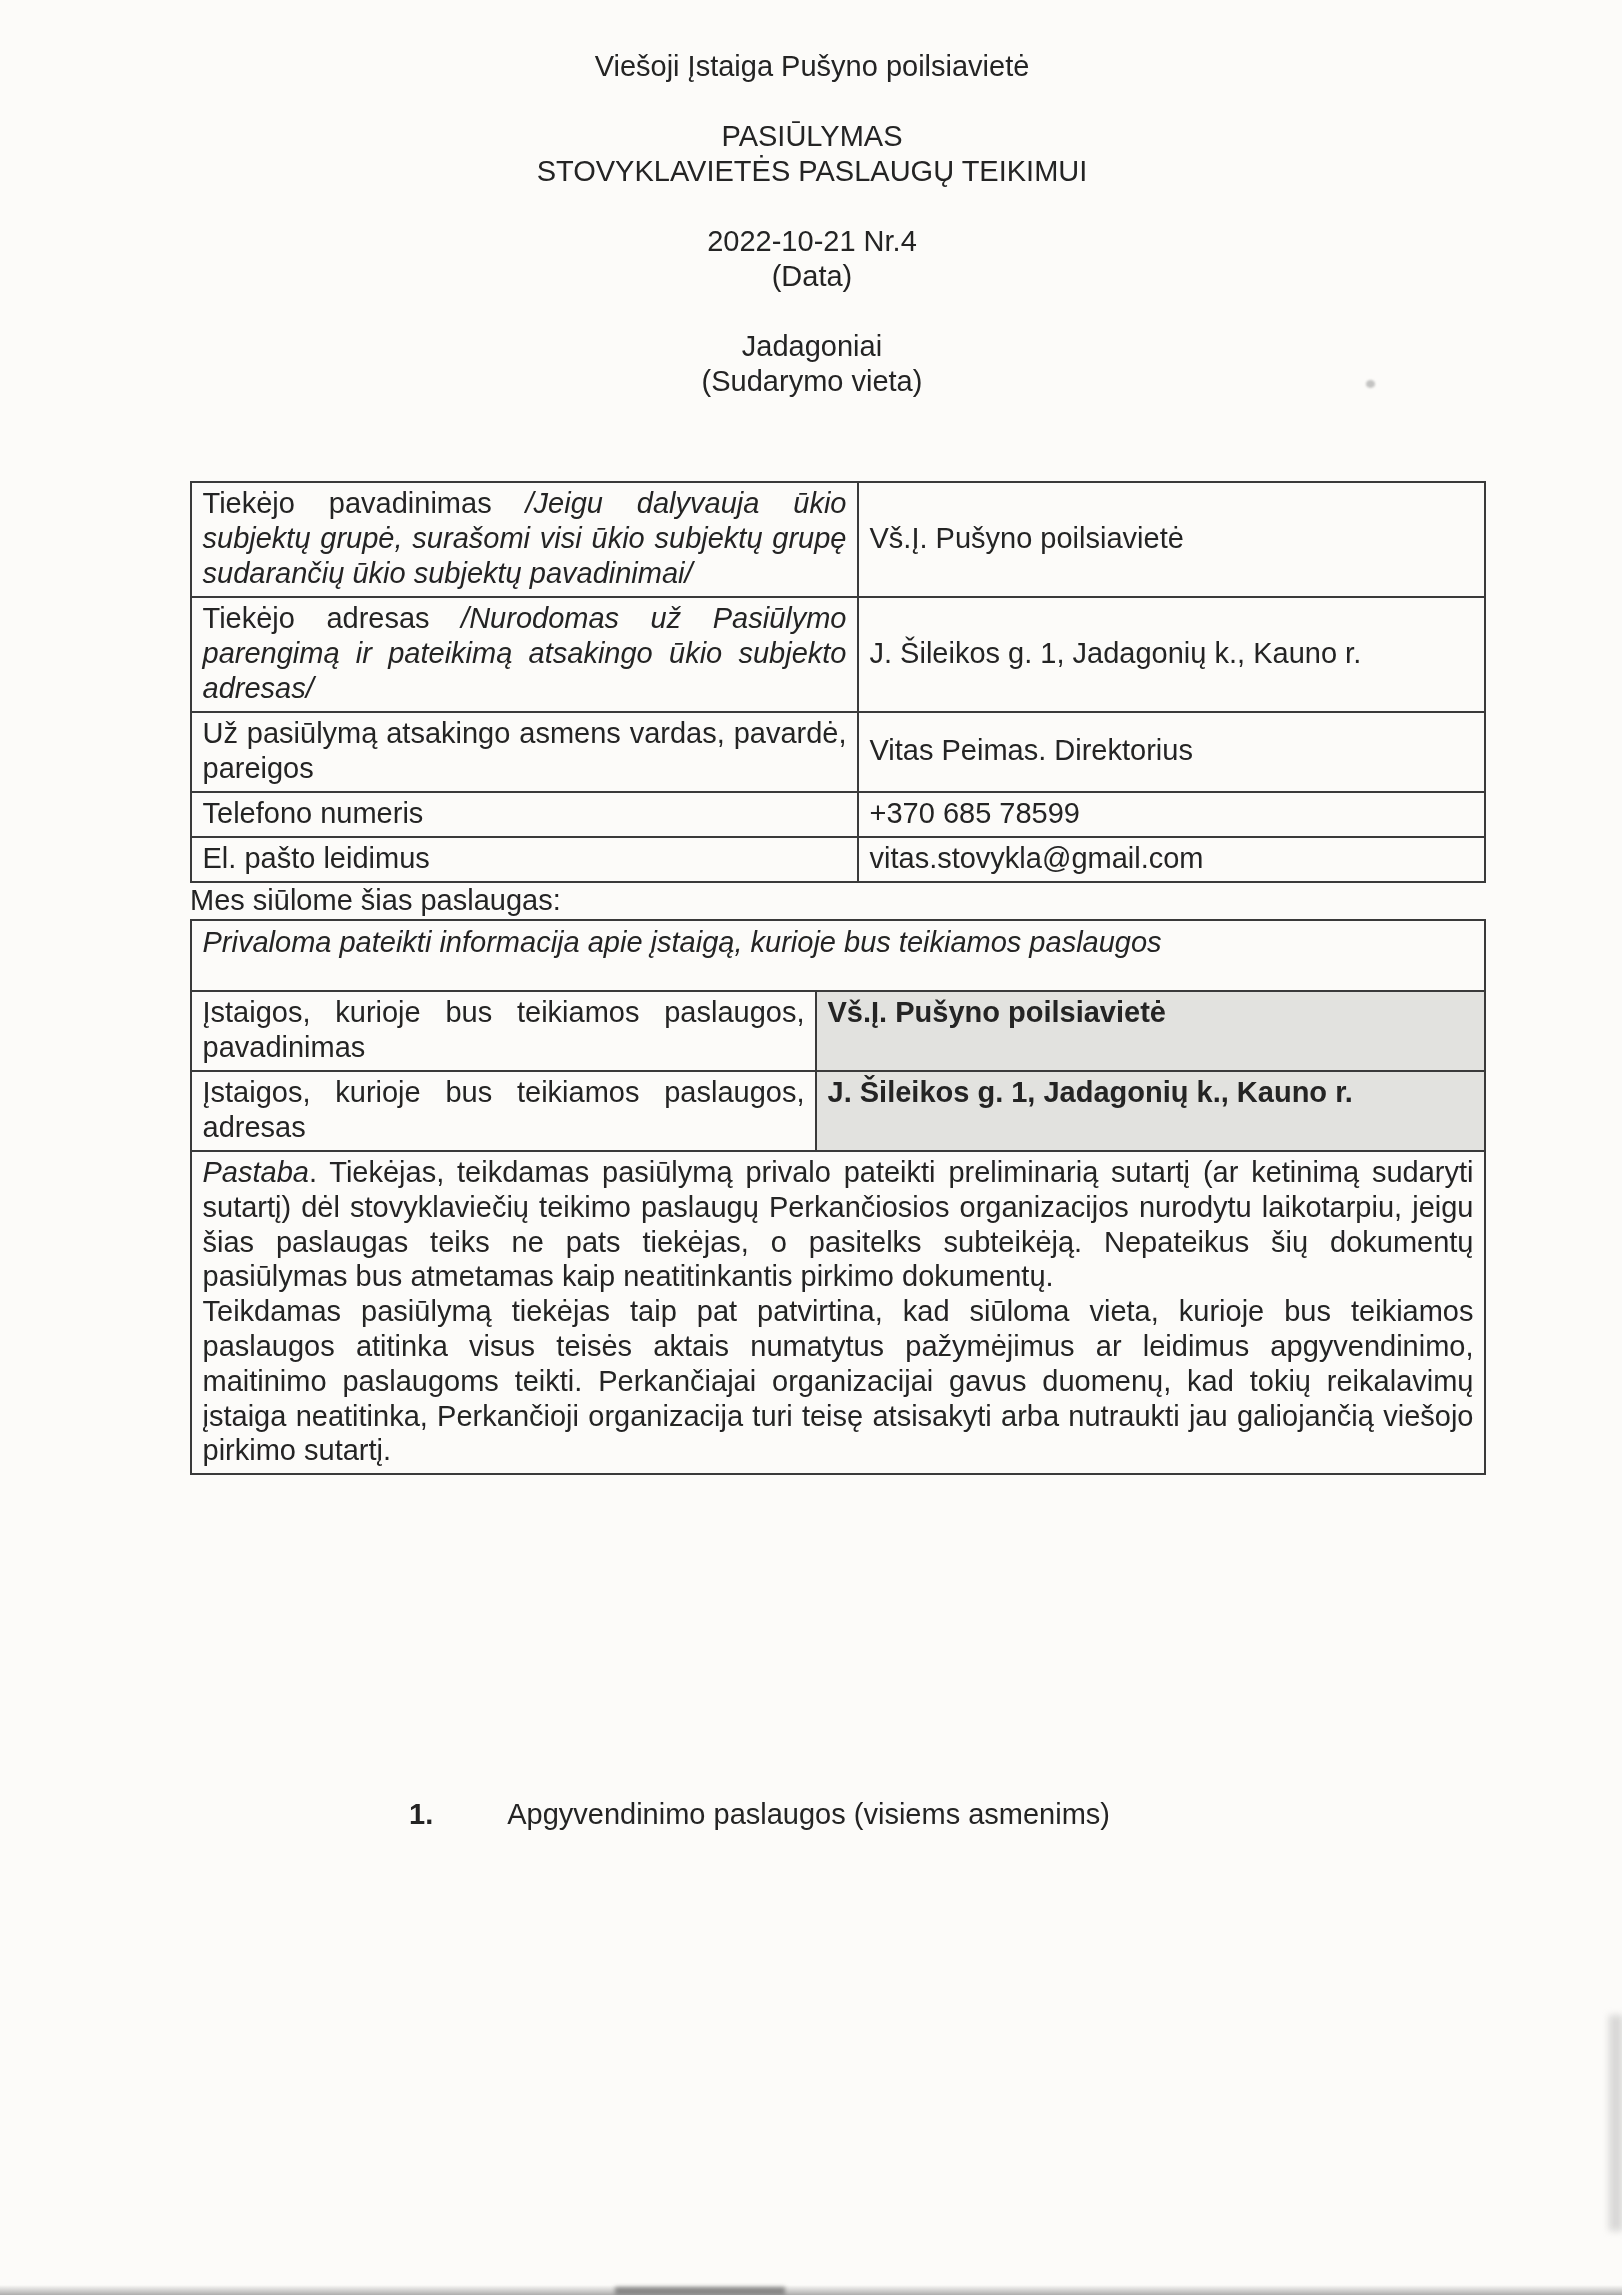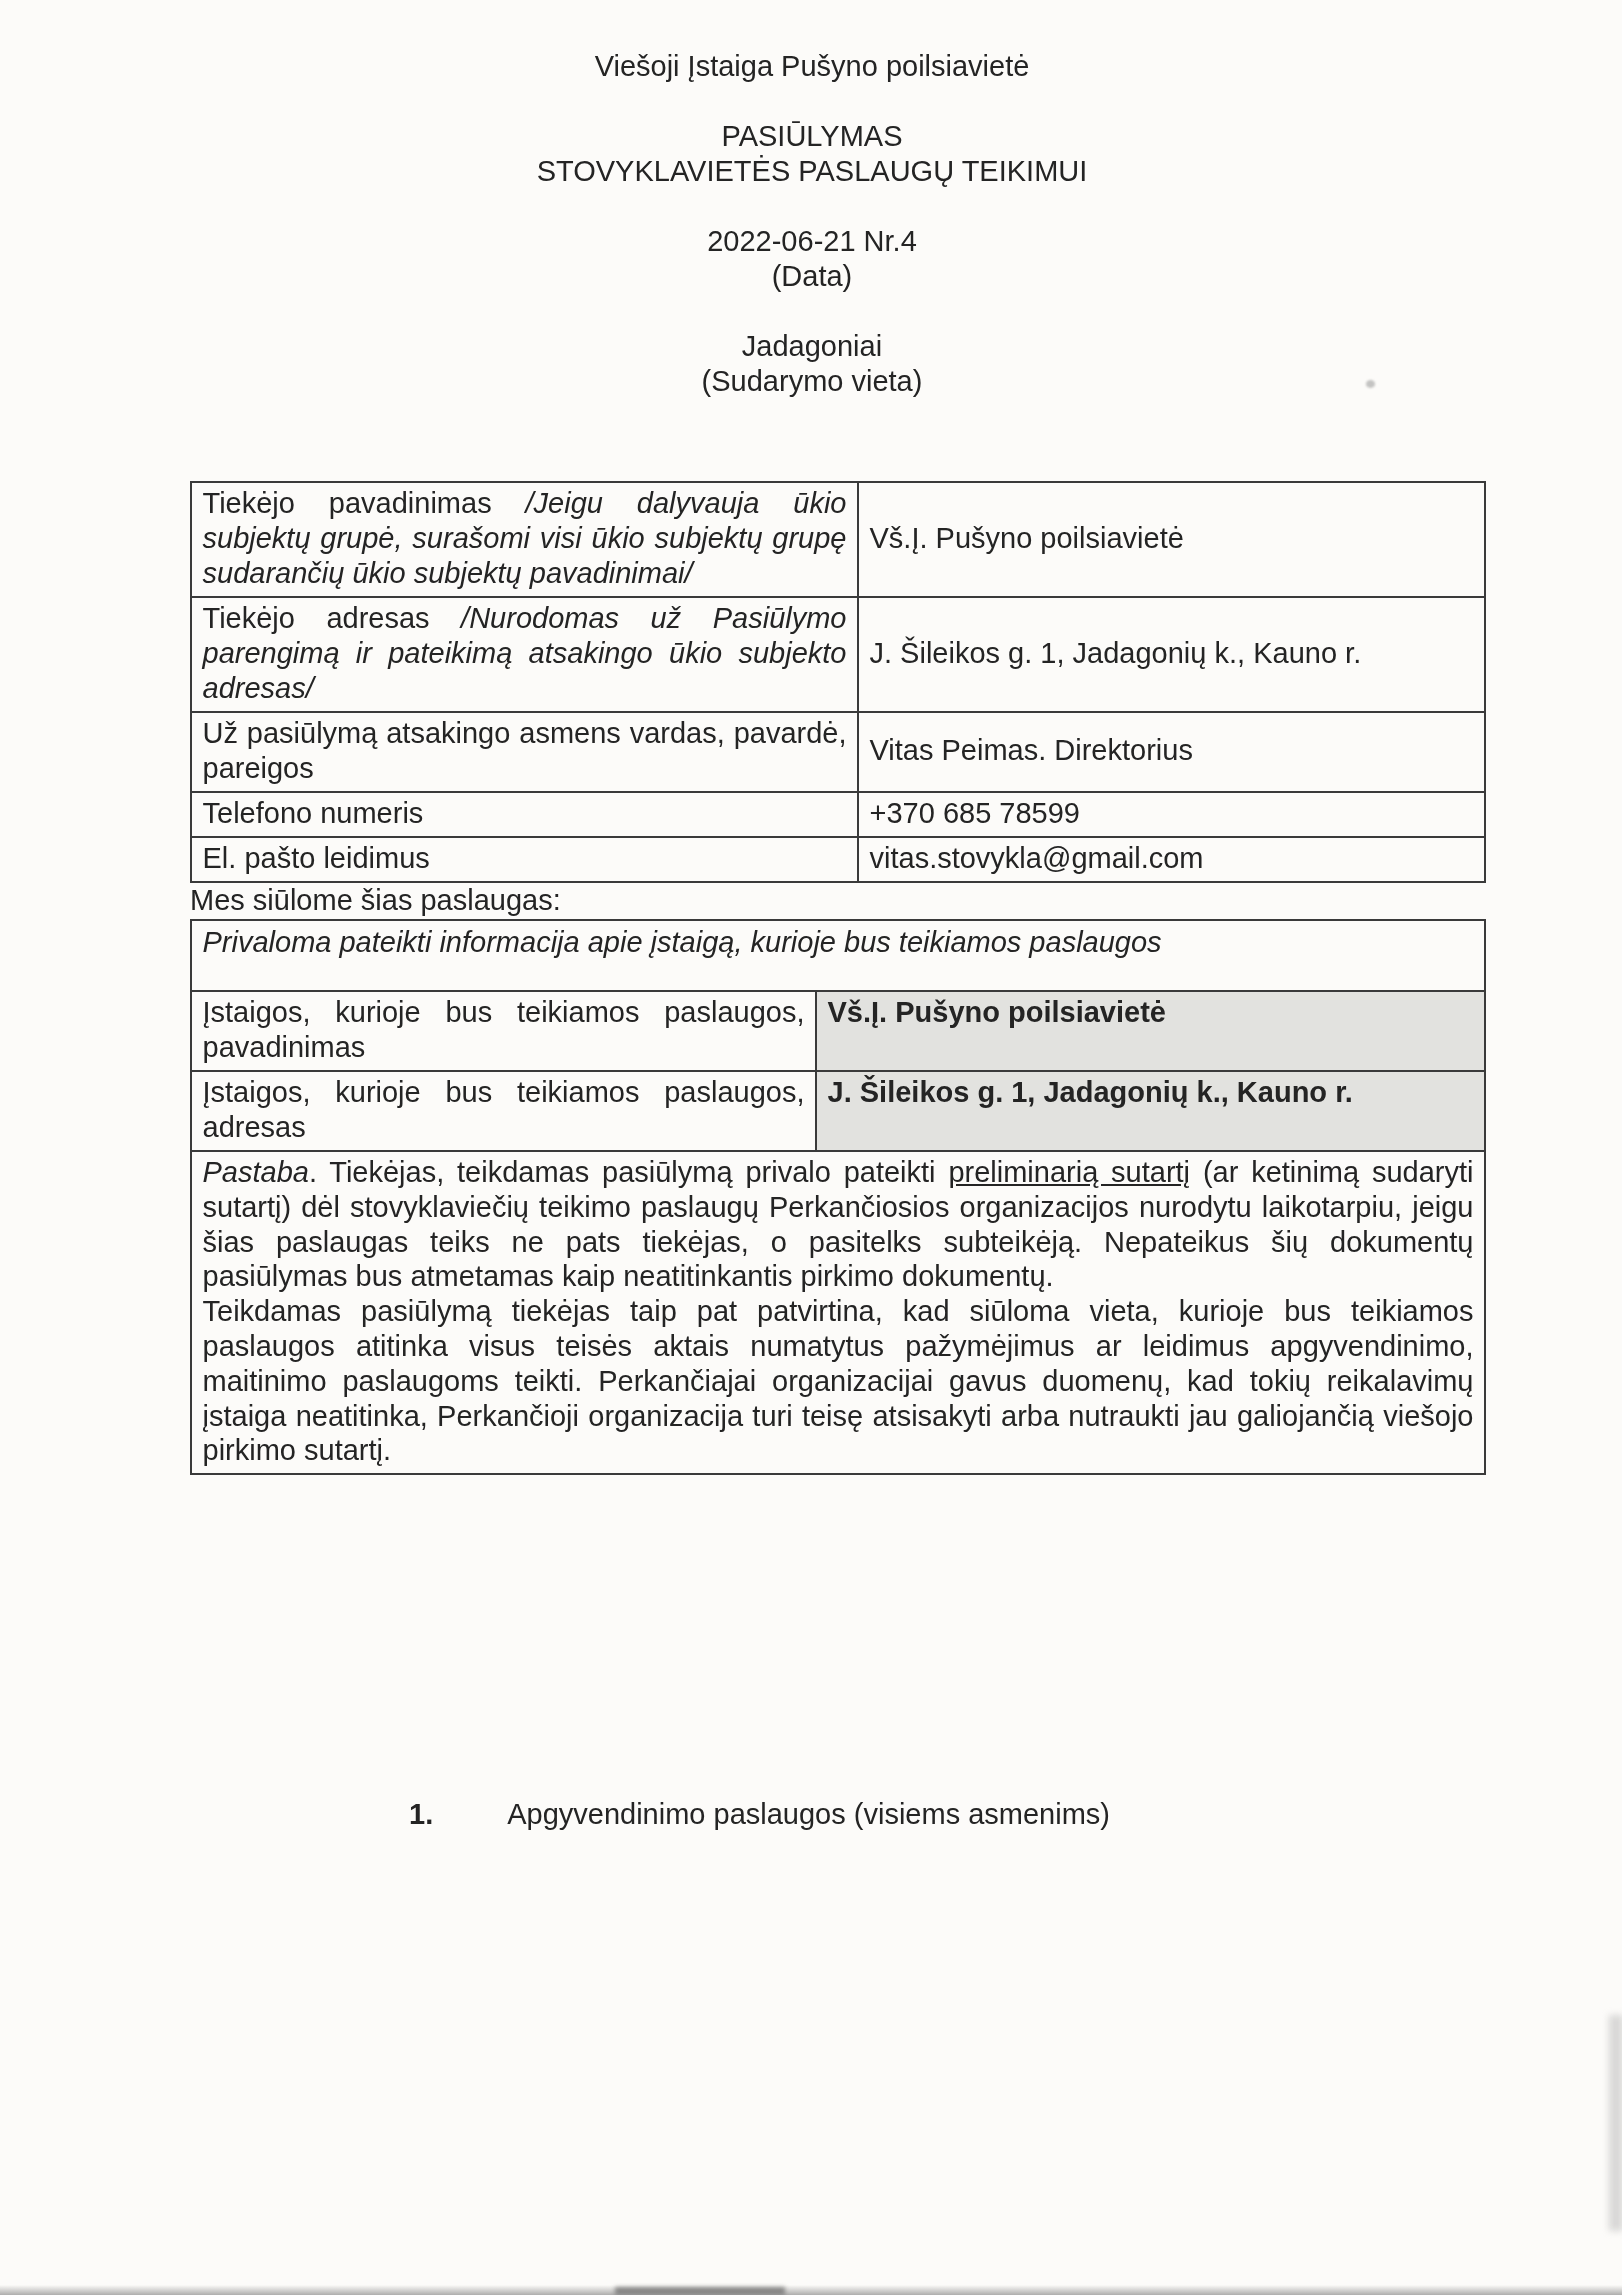--- a/index.html
+++ b/index.html
@@ -33,21 +33,21 @@
 
   .para { margin: 0; }
   .just { text-align: justify; }
   .agreement { margin-top: 58px; margin-bottom: 35px; }
 
   .tbl-info { margin-top: 1.3px; border-radius: 23px; }
   .tbl-info .info-head { font-style: italic; padding-bottom: 30px; }
   .val-strong { background: #e2e2df; font-weight: 700; }
   .note-cell { text-align: justify; padding-top: 5.2px; padding-bottom: 9.2px; }
   .note-cell p { margin: 0; text-align: justify; }
-  .ul { text-decoration: underline; }
+  .ul { }
 
   
   .section-heading { margin-top: 322px; padding-left: 219px; }
   .sec-num { font-weight: 700; }
   .sec-title { margin-left: 74px; }
 
   
   .scan-bottom {
     position: absolute; left: 0; right: 0; bottom: 0; height: 10.5px;
     background: linear-gradient(to bottom, rgba(0,0,0,0), rgba(110,110,110,0.55));
@@ -70,21 +70,21 @@
 
 <div class="page">
   <div class="content">
 
     <div class="doc-header">
       <div class="hline">Viešoji Įstaiga Pušyno poilsiavietė</div>
       <div class="spacer"></div>
       <div class="hline">PASIŪLYMAS</div>
       <div class="hline">STOVYKLAVIETĖS PASLAUGŲ TEIKIMUI</div>
       <div class="spacer"></div>
-      <div class="hline">2022-06-21 Nr.4</div>
+      <div class="hline">2022-10-21 Nr.4</div>
       <div class="hline">(Data)</div>
       <div class="spacer"></div>
       <div class="hline">Jadagoniai</div>
       <div class="hline">(Sudarymo vieta)</div>
     </div>
 
     <table class="tbl tbl-supplier">
       <colgroup>
           <col style="width:667px">
           <col>

